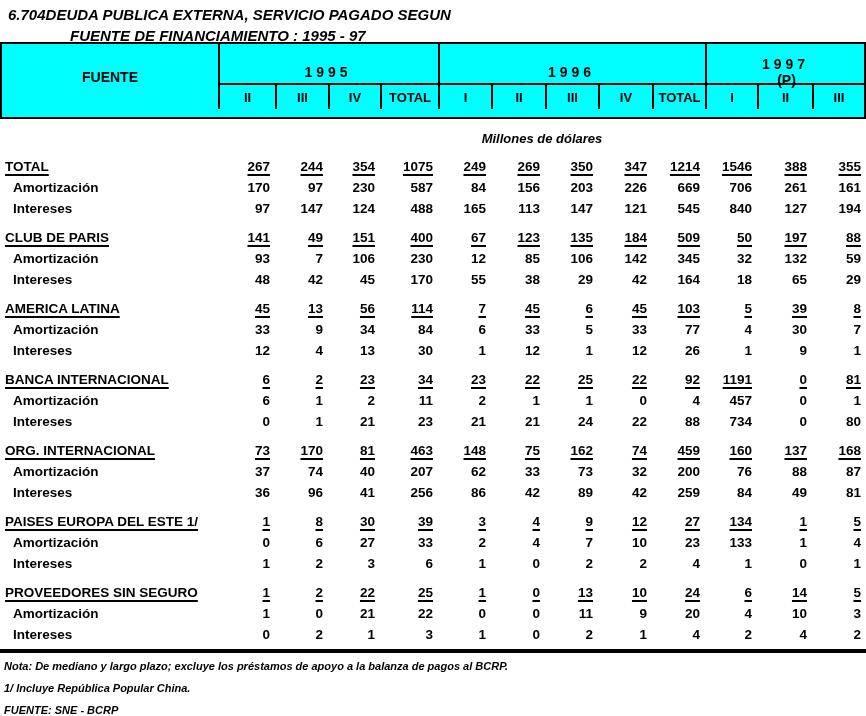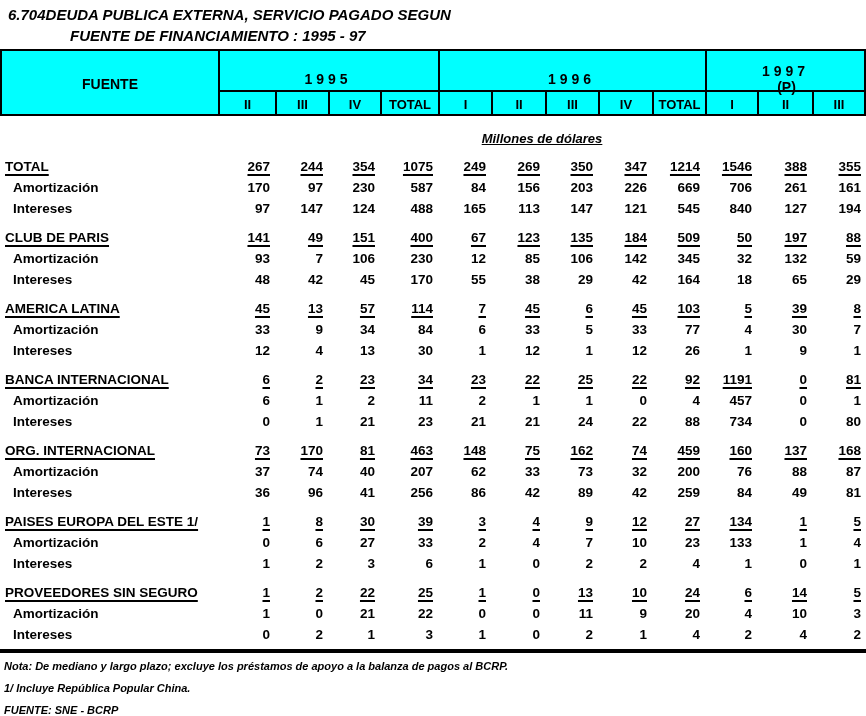--- a/index.html
+++ b/index.html
@@ -19,41 +19,41 @@
   .page { position: absolute; inset: 0; background: #ffffff; }
 
   
   .title { position: absolute; top: 4px; left: 8px; font-style: italic; font-weight: bold; font-size: 15px; line-height: 21px; }
   .t1 { display: flex; }
   .tnum { }
   .t2 { margin-left: 62px; }
 
   
   .thead {
-    position: absolute; top: 49px; left: 0; width: 866px; height: 67px;
+    position: absolute; top: 42px; left: 0; width: 866px; height: 77px;
     background: var(--header-bg);
     border: 2px solid var(--ink);
     display: grid;
     grid-template-columns: 216px 57px 53px 52px 58px 53px 54px 53px 54px 53px 52px 55px 52px;
     grid-template-rows: 41px 24px;
   }
   .thead .cell { display: flex; align-items: center; justify-content: center; font-weight: bold; }
   .cell.fuente { grid-column: 1; grid-row: 1 / 3; font-size: 14px; }
   .cell.year  { grid-row: 1; border-left: 2px solid var(--ink); border-bottom: 2px solid var(--ink); font-size: 14px; }
   .y1995 { grid-column: 2 / 6; }
   .y1996 { grid-column: 6 / 11; }
   .y1997 { grid-column: 11 / 14; flex-direction: column; }
   .yr { letter-spacing: 4px; margin-top: 16px; }
   .sfx { margin-left: 2px; }
   .cell.q { grid-row: 2; border-left: 2px solid var(--ink); font-size: 13px; }
 
   
   .units {
     position: absolute; top: 131px; left: 218px; width: 648px;
-    text-align: center; font-weight: bold; font-style: italic; font-size: 13px; text-decoration: underline;
+    text-align: center; font-weight: bold; font-style: italic; font-size: 13px;
   }
 
   
   .tbody { position: absolute; top: 156px; left: 0; width: 866px; }
   .section { margin-bottom: 8px; }
   .trow { display: grid; grid-template-columns: var(--cols); height: 21px; align-items: center; }
   .trow .cell { font-weight: bold; font-size: 13.5px; white-space: nowrap; }
   .cell.lbl { text-align: left; padding-left: 5px; }
   .cell.lbl.indent { padding-left: 13px; }
   .cell.num { text-align: right; padding-right: 5px; }
@@ -201,21 +201,21 @@
           <div class="cell num">18</div>
           <div class="cell num">65</div>
           <div class="cell num">29</div>
         </div>
       </div>
       <div class="section">
         <div class="trow section-row">
           <div class="cell lbl u">AMERICA LATINA</div>
           <div class="cell num u">45</div>
           <div class="cell num u">13</div>
-          <div class="cell num u">57</div>
+          <div class="cell num u">56</div>
           <div class="cell num u">114</div>
           <div class="cell num u">7</div>
           <div class="cell num u">45</div>
           <div class="cell num u">6</div>
           <div class="cell num u">45</div>
           <div class="cell num u">103</div>
           <div class="cell num u">5</div>
           <div class="cell num u">39</div>
           <div class="cell num u">8</div>
         </div>

